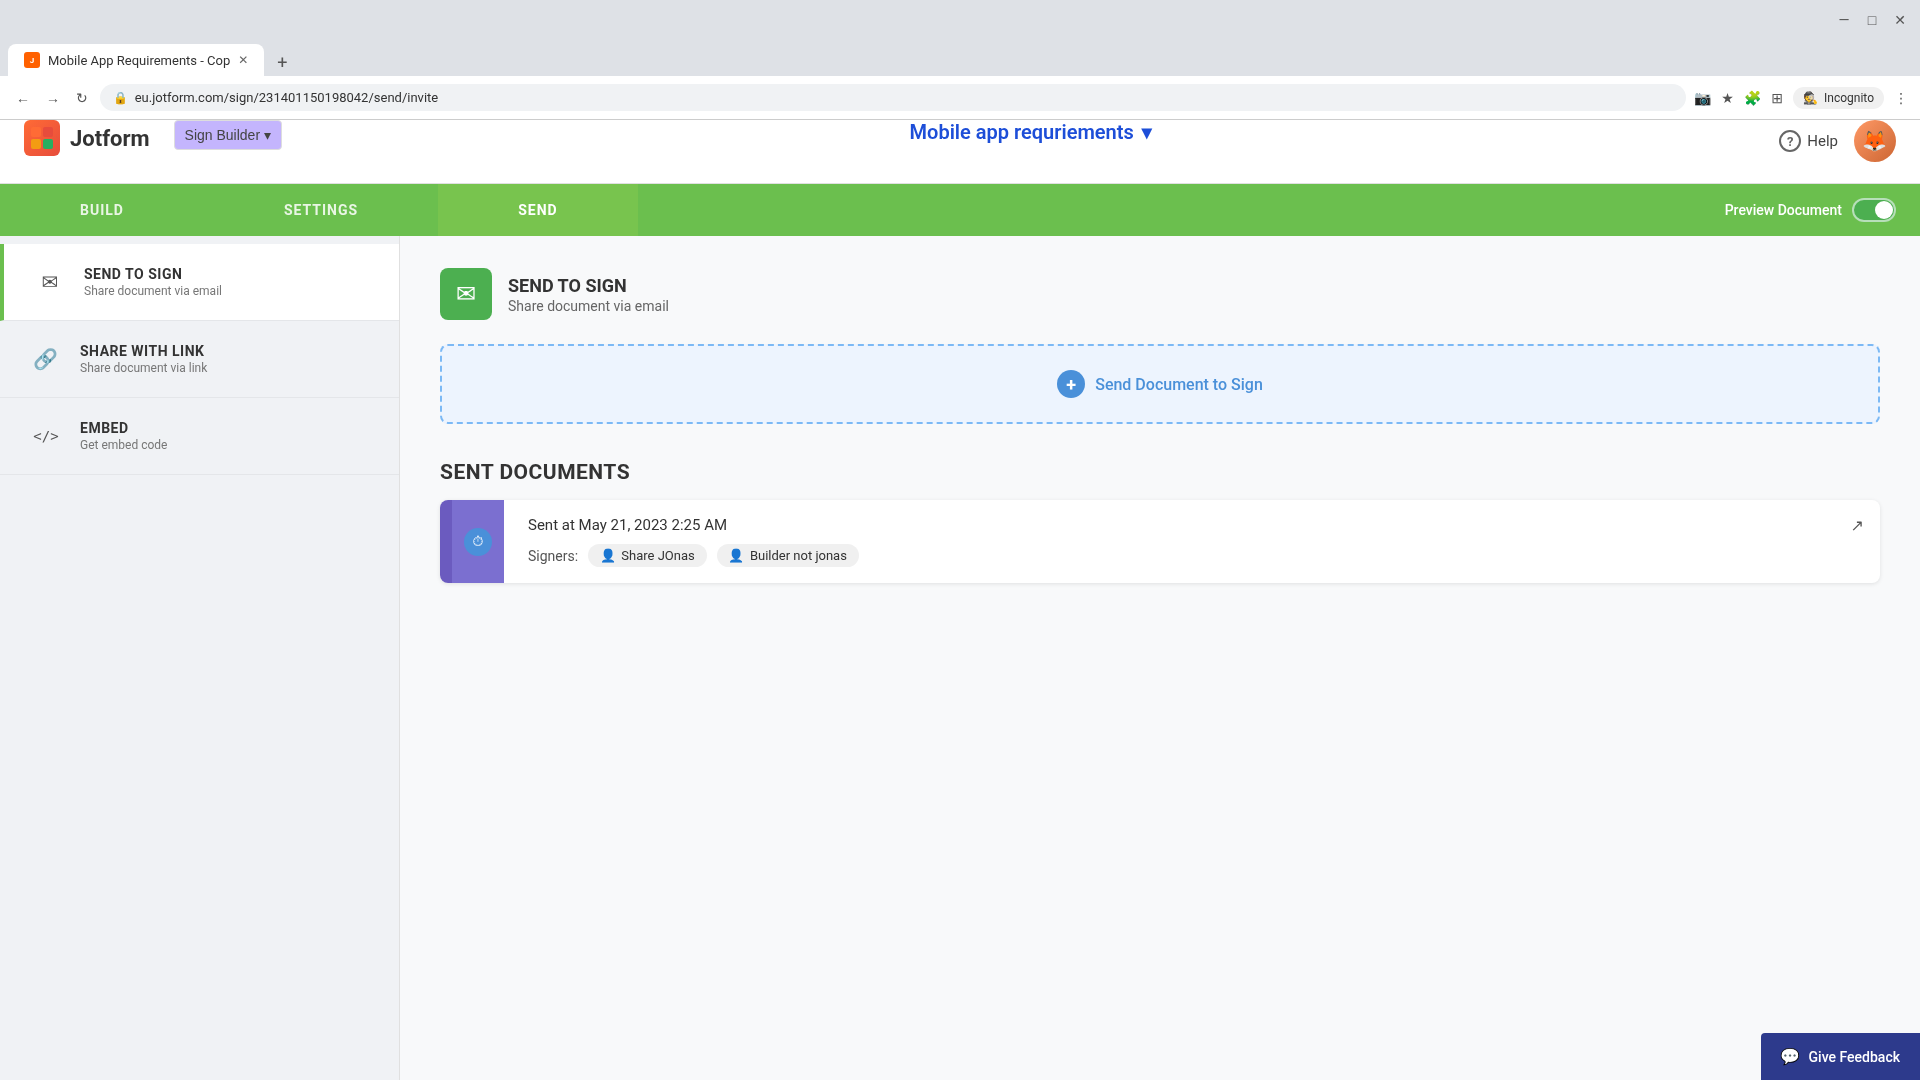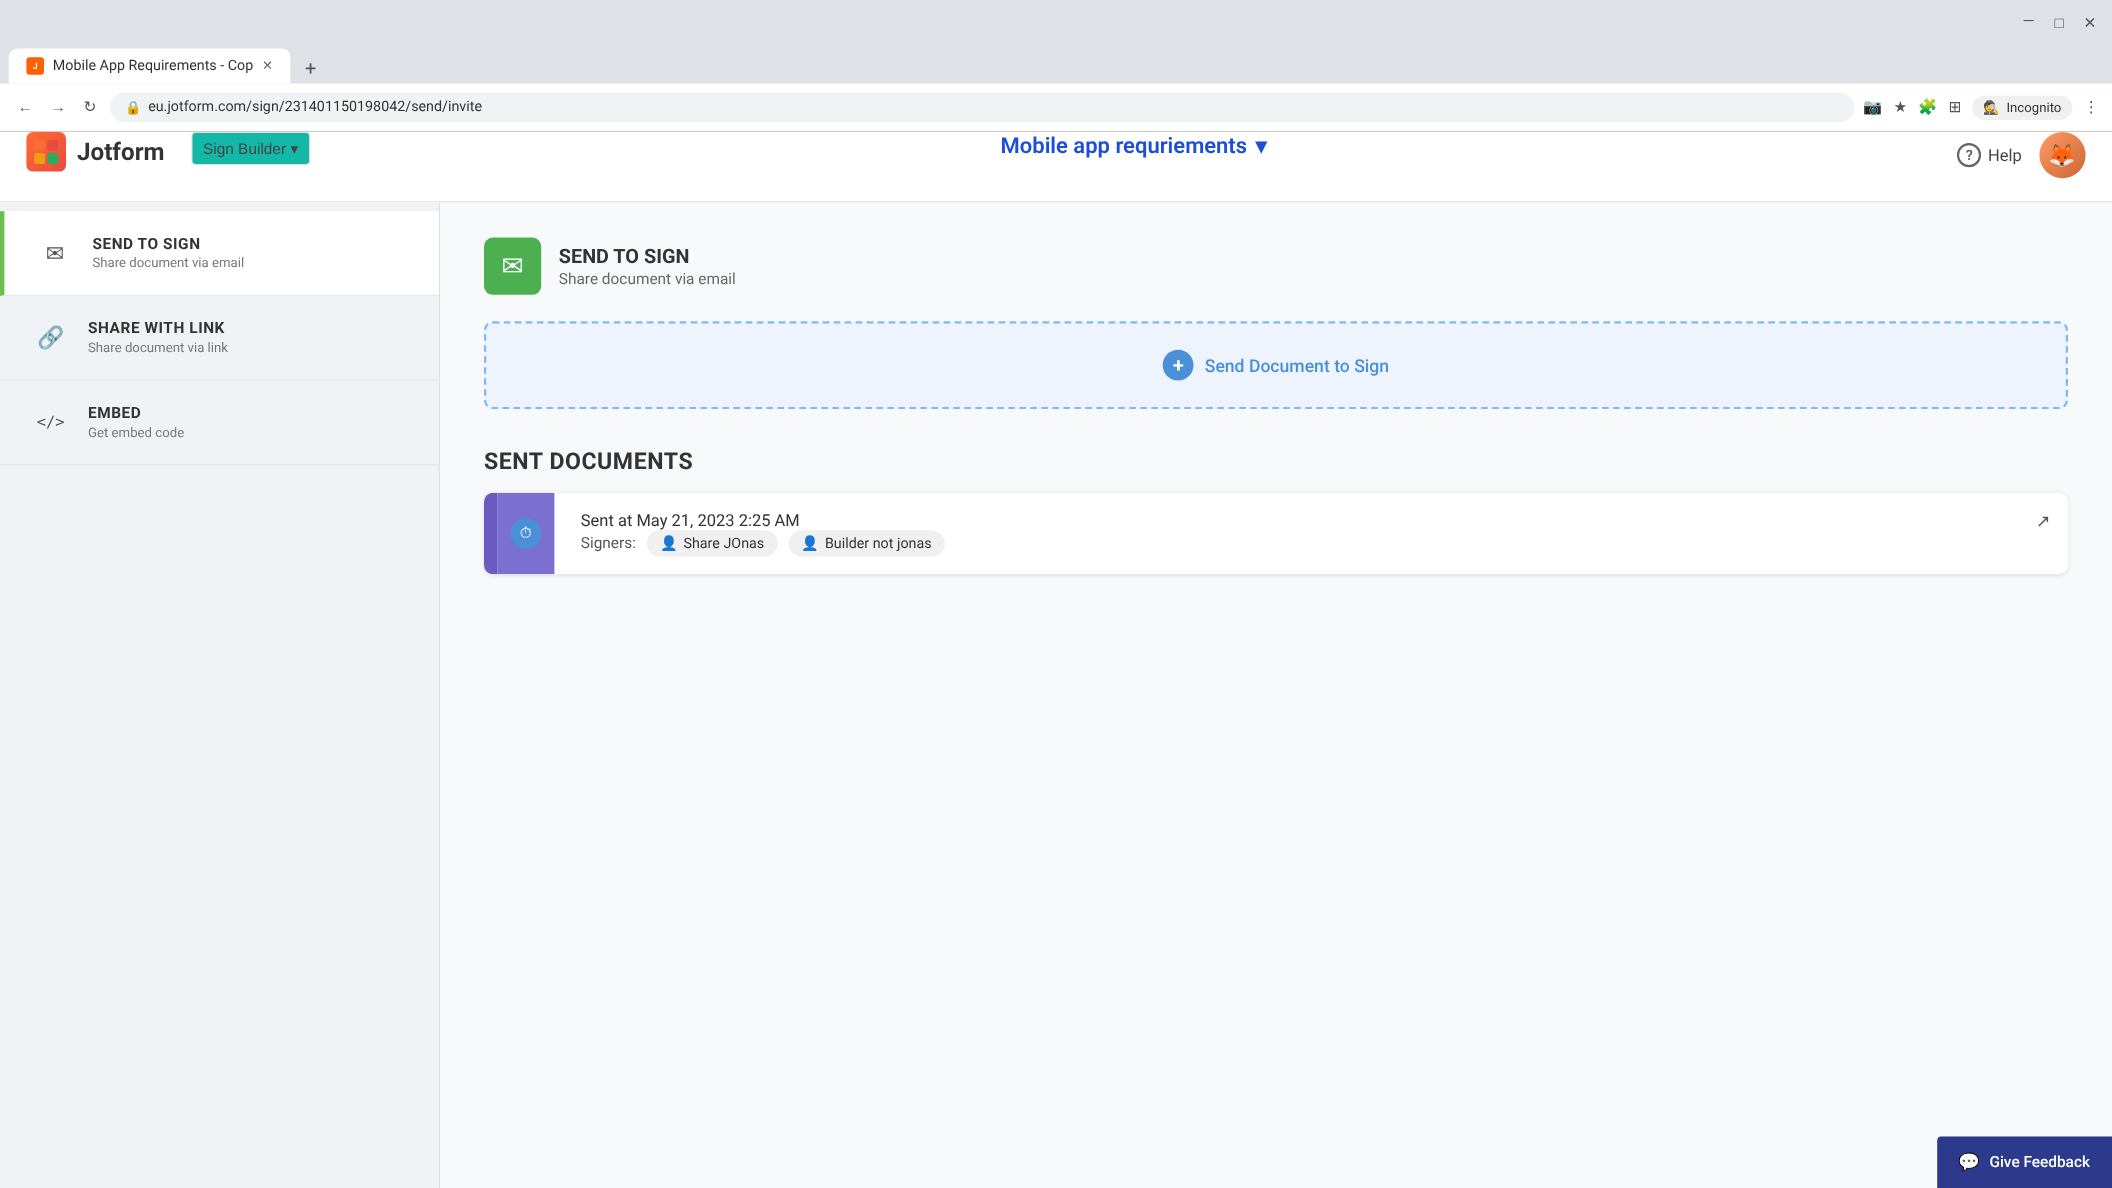--- a/index.html
+++ b/index.html
@@ -104,21 +104,21 @@
       background: linear-gradient(135deg, #ff6b35, #e74c3c);
       border-radius: 6px;
       display: flex; align-items: center; justify-content: center;
       color: white; font-weight: bold; font-size: 16px;
     }
     .logo-text { font-size: 22px; font-weight: bold; color: #333; }
     .sign-builder-btn {
       display: flex; align-items: center; gap: 4px;
       margin-left: 24px; padding: 6px 10px;
       border: 1px solid #ddd; border-radius: 4px;
-      font-size: 14px; color: #444; cursor: pointer; background: #14b8a6;
+      font-size: 14px; color: #444; cursor: pointer; background: #c4b5fd;
     }
     .header-center {
       flex: 1; display: flex; justify-content: center; align-items: center;
     }
     .doc-title-btn {
       display: flex; align-items: center; gap: 8px;
       font-size: 20px; font-weight: 600; color: #1d4ed8; cursor: pointer;
     }
     .header-right { display: flex; align-items: center; gap: 16px; }
     .help-btn {
@@ -270,21 +270,21 @@
       display: flex; align-items: center; justify-content: center;
       color: white; font-size: 14px;
     }
     .sent-doc-body {
       flex: 1; padding: 16px 24px;
     }
     .sent-doc-date {
       font-size: 15px; color: #333; font-weight: 400;
     }
     .sent-doc-signers {
-      display: flex; align-items: center; gap: 10px; 
+      display: flex; align-items: center; gap: 10px; margin-top: 10px;
       font-size: 14px; color: #555; text-align: center;
     }
     .signer-badge {
       display: flex; align-items: center; gap: 5px;
       background: #f0f0f0; border-radius: 14px; padding: 4px 12px;
       font-size: 13px; color: #333;
     }
     .sent-doc-action {
       padding: 16px; display: flex; align-items: flex-start;
       color: #555; cursor: pointer; font-size: 16px;
@@ -380,20 +380,37 @@
           <span>?</span>
         </div>
         <span>Help</span>
       </div>
       <div class="user-avatar">
         <span>🦊</span>
       </div>
     </div>
   </div>
 
+  <div class="nav-tabs">
+    <div class="nav-tab">
+      <span>BUILD</span>
+    </div>
+    <div class="nav-tab">
+      <span>SETTINGS</span>
+    </div>
+    <div class="nav-tab active nav-tab-send">
+      <span>SEND</span>
+    </div>
+    <div class="preview-area">
+      <span>Preview Document</span>
+      <div class="toggle-switch">
+        <div class="toggle-knob"></div>
+      </div>
+    </div>
+  </div>
 
   <div class="main-layout">
 
     <div class="sidebar">
       <div class="sidebar-item active">
         <div class="sidebar-icon">✉</div>
         <div class="sidebar-text">
           <h3>SEND TO SIGN</h3>
           <p>Share document via email</p>
         </div>

